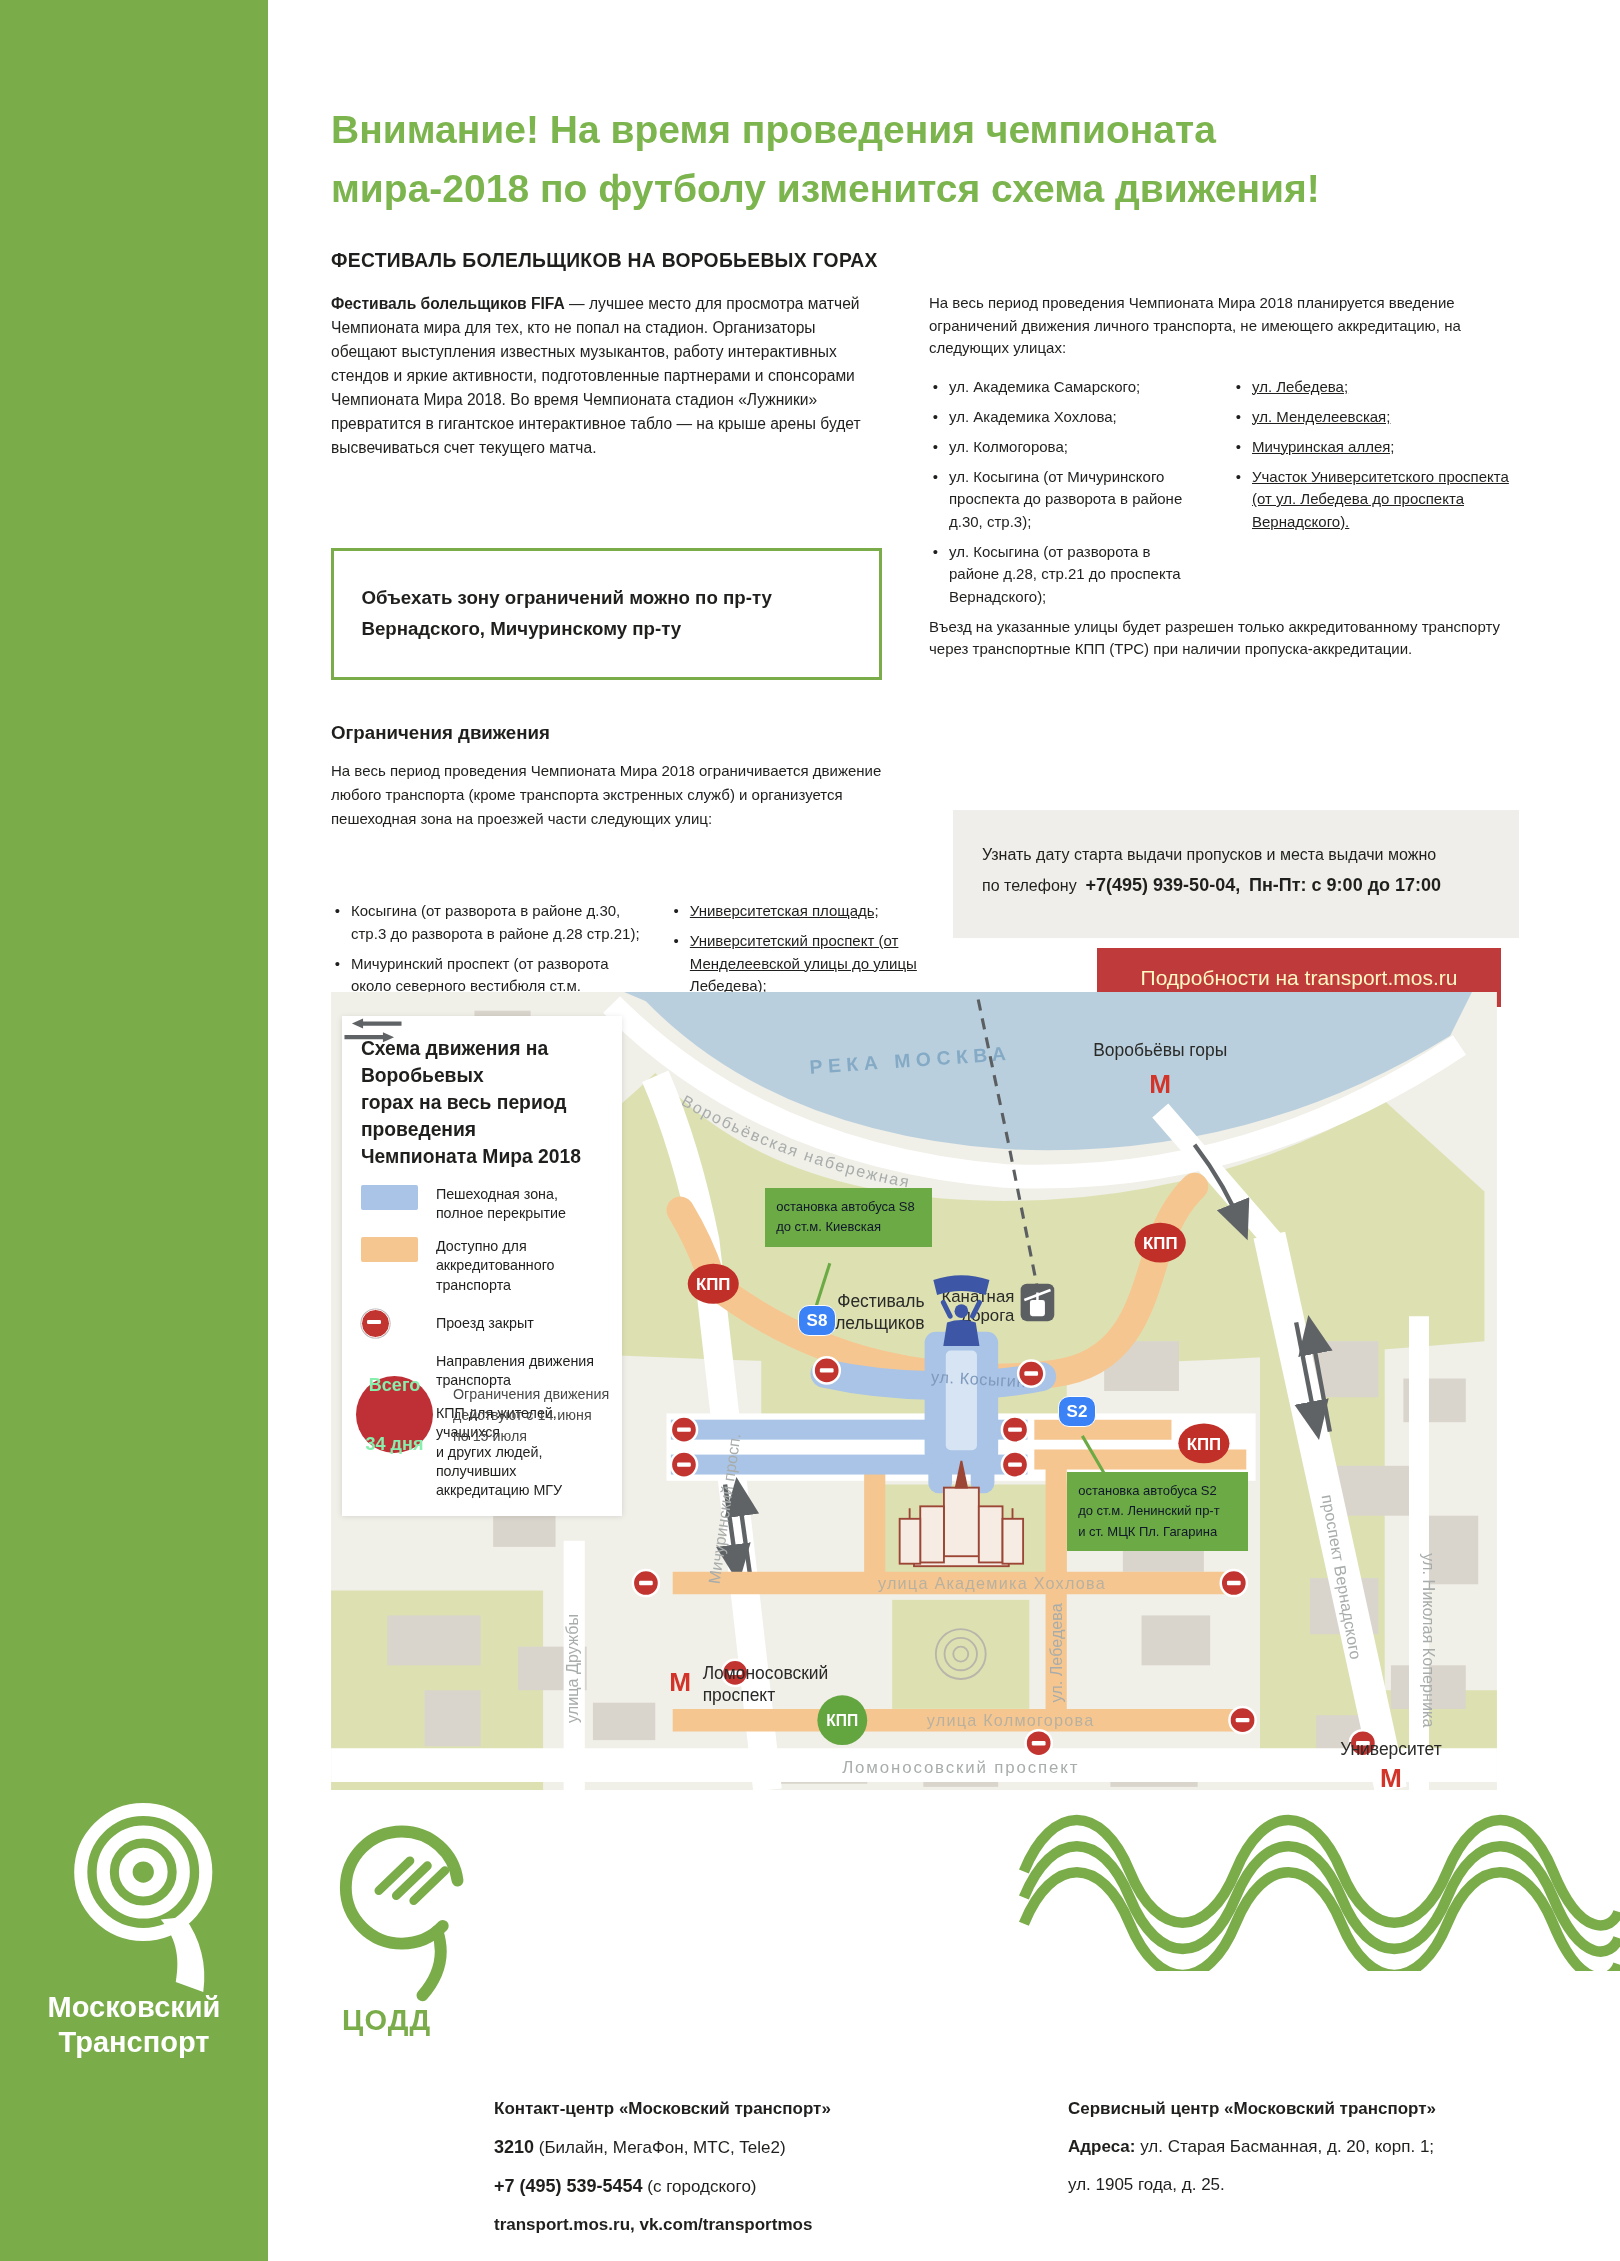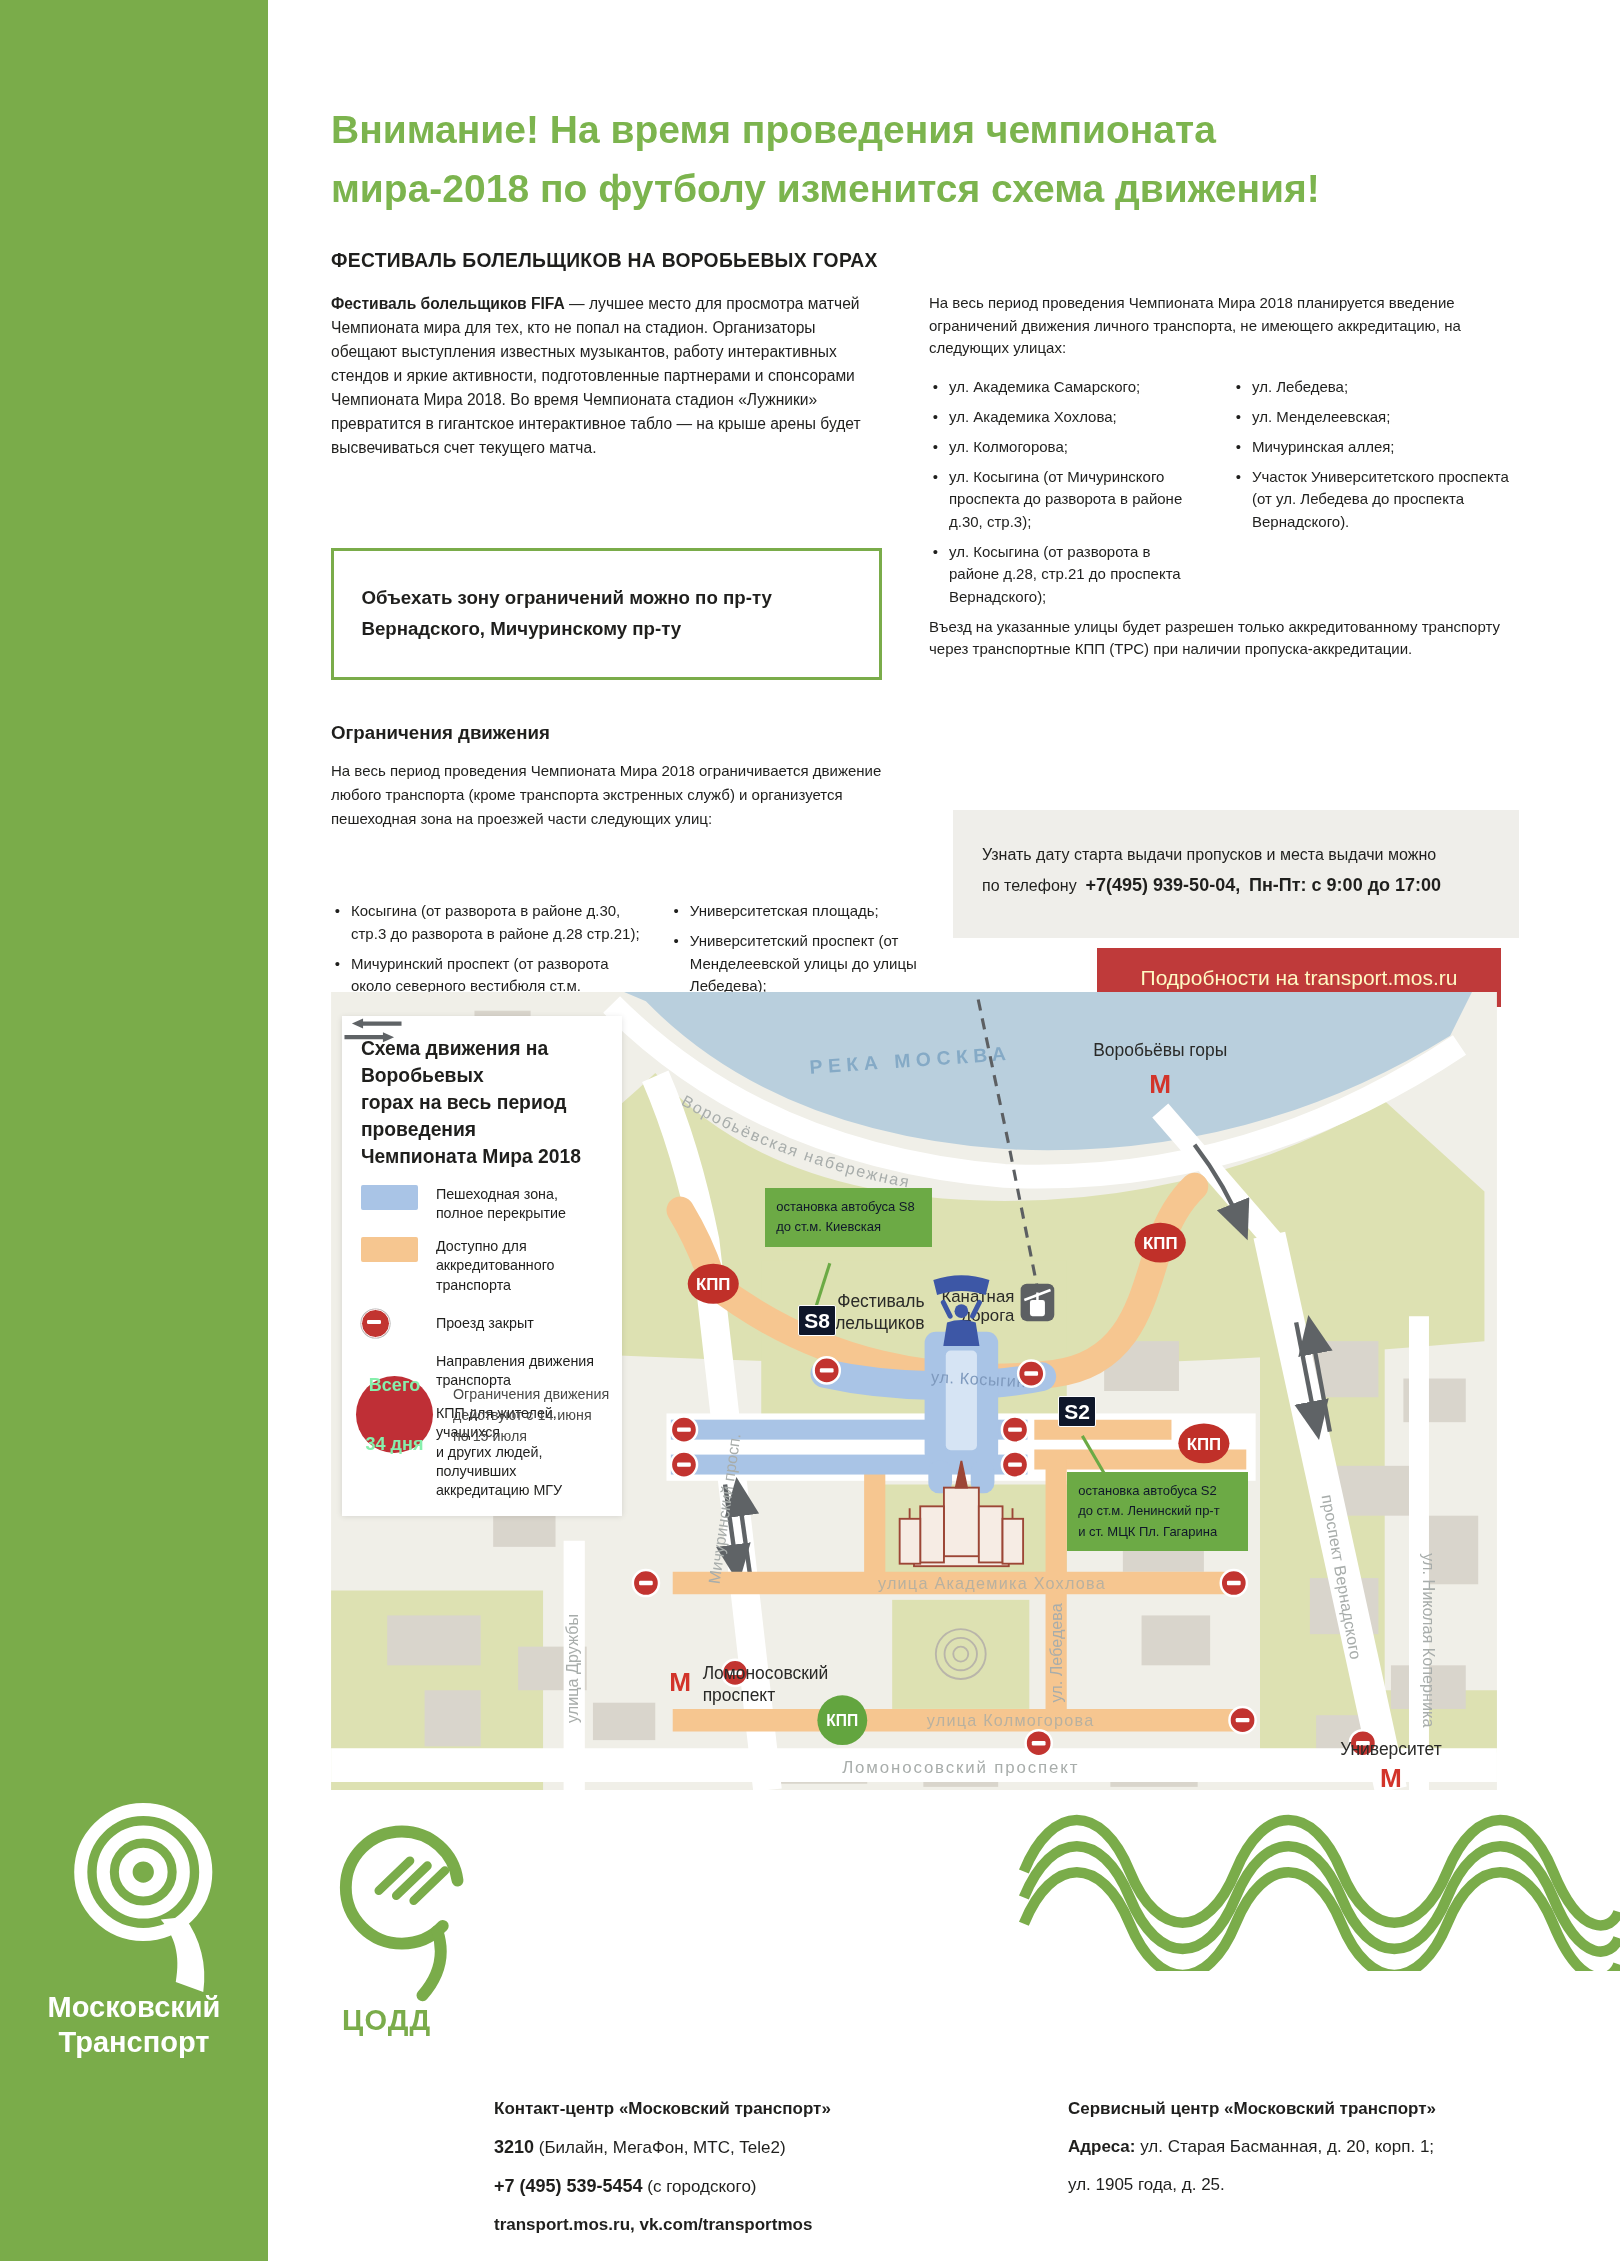--- a/index.html
+++ b/index.html
@@ -17,21 +17,21 @@
 
   
   .intro-left{left:331px;top:292px;width:549px;font-size:15.6px;line-height:24px;}
   .intro-right{left:929px;top:292px;width:599px;font-size:15px;line-height:22.5px;}
   .intro-right p{margin:0 0 16px 0;}
   ul.streets{list-style:none;margin:0;padding:0;}
   ul.streets li{position:relative;padding-left:20px;margin-bottom:7.5px;}
   ul.streets li:before{content:"•";position:absolute;left:3.7px;top:0;}
   .two-col{display:flex;gap:29px;}
   .two-col .col1{width:274px;}
-  .two-col .col2{width:281px;}
+  .two-col .col2{width:281px;text-decoration:underline;}
   .note{margin-top:21px;}
 
   
   .bypass{left:331px;top:548px;width:551px;height:132px;border:3.1px solid #7aac4a;box-sizing:border-box;
           padding:31px 0 0 27.4px;font-weight:bold;font-size:18.7px;line-height:31px;}
 
   
   .restr-head{left:331px;top:722px;font-weight:bold;font-size:18.7px;}
   .restr-para{left:331px;top:759px;width:593px;font-size:15px;line-height:24px;}
   .restr-cols{left:331px;top:900px;width:599px;font-size:15px;line-height:22.5px;}
@@ -56,22 +56,22 @@
   .lg-label{font-size:14.3px;line-height:19.3px;color:#1f1f1d;}
   .sw{width:57px;height:25px;border-radius:1.9px;}
   .sw-blue{background:#a9c4e6;}
   .sw-orange{background:#f6c690;}
   .noentry{width:27.4px;height:27.4px;border-radius:50%;background:#c23430;border:1.9px solid #ffffff;
            box-shadow:0 0 0 0.6px #b3b3b3;position:relative;}
   .noentry:after{content:"";position:absolute;left:5px;top:10.6px;width:13.7px;height:3.7px;background:#ffffff;border-radius:1.2px;}
   .kpp-green{width:39px;height:39px;border-radius:50%;background:#63a53f;color:#fff;font-weight:bold;
              font-size:13px;display:flex;align-items:center;justify-content:center;}
   .callout{background:#6caa45;color:#0f172a;font-size:13px;line-height:20.6px;padding:8.7px 11.2px;box-sizing:border-box;}
-  .badge{width:36px;height:29px;background:#0f172a;border-radius:2px;color:#fff;font-weight:bold;
-         font-size:21px;display:flex;align-items:center;justify-content:center;border:1.9px solid #ffffff;}
+  .badge{width:36px;height:29px;background:#3b82f6;border-radius:11px;color:#fff;font-weight:bold;
+         font-size:17px;display:flex;align-items:center;justify-content:center;border:1.9px solid #ffffff;}
   .duration{left:25px;top:384px;width:77px;height:77px;border-radius:50%;background:#bf2f36;color:#86efac;
             font-weight:bold;font-size:18px;line-height:22.5px;display:flex;flex-direction:column;
             align-items:center;justify-content:center;gap:36px;}
   .duration-note{left:122px;top:392px;width:212px;font-size:14.3px;line-height:21px;color:#4a4a48;}
 
   
   .codd-text{left:342px;top:2004px;color:#7aac4a;font-weight:bold;font-size:29px;letter-spacing:1.2px;}
   .contact{font-size:17px;line-height:38px;}
   .contact-left{left:494px;top:2090px;width:561px;}
   .contact-right{left:1068px;top:2090px;width:549px;}

